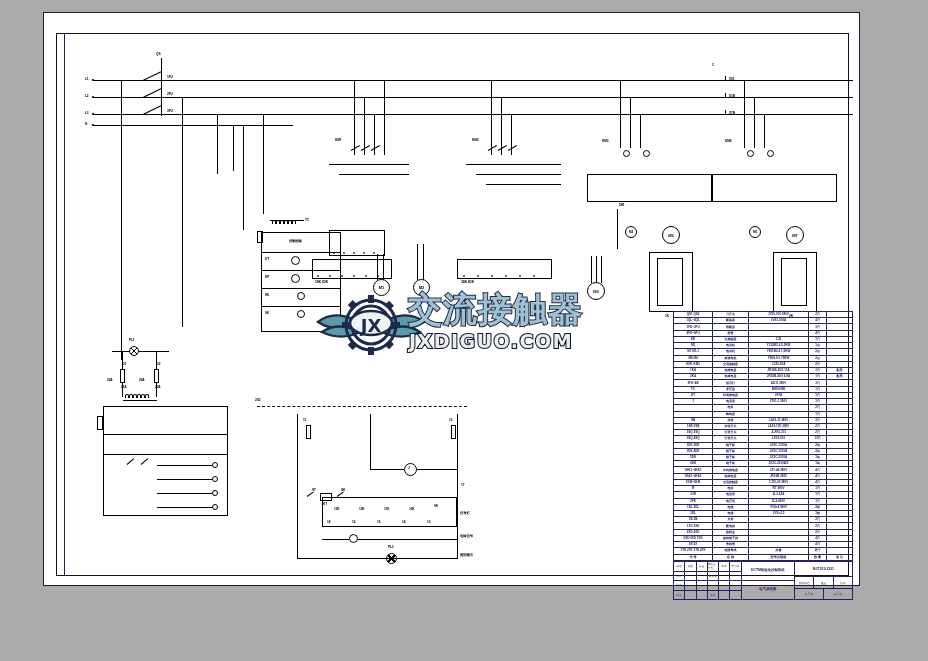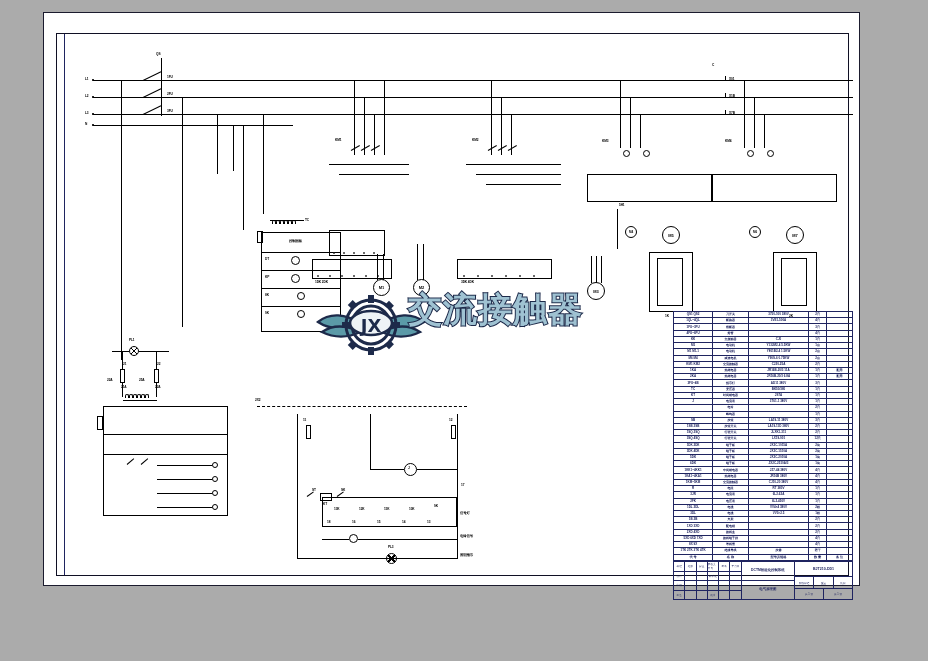--- a/index.html
+++ b/index.html
@@ -746,13 +746,14 @@
       <rect x="26" y="32" width="8" height="6"></rect>
         <rect x="76" y="32" width="8" height="6"></rect>
       <rect x="33" y="12" width="7" height="6" transform="rotate(-45 36 15)"></rect>
       <rect x="70" y="12" width="7" height="6" transform="rotate(45 73 15)"></rect>
       <rect x="33" y="52" width="7" height="6" transform="rotate(45 36 55)"></rect>
       <rect x="70" y="52" width="7" height="6" transform="rotate(-45 73 55)"></rect>
     </g>
     <text x="55" y="42" font-size="18" font-weight="bold" text-anchor="middle" fill="#1d2a4a" font-family="DejaVu Sans, sans-serif">JX</text>
   </svg>
   <div class="wm-text">交流接触器</div>
+  <div class="wm-sub">JXDIGUO.COM</div>
 </div>
 
 </body></html>

